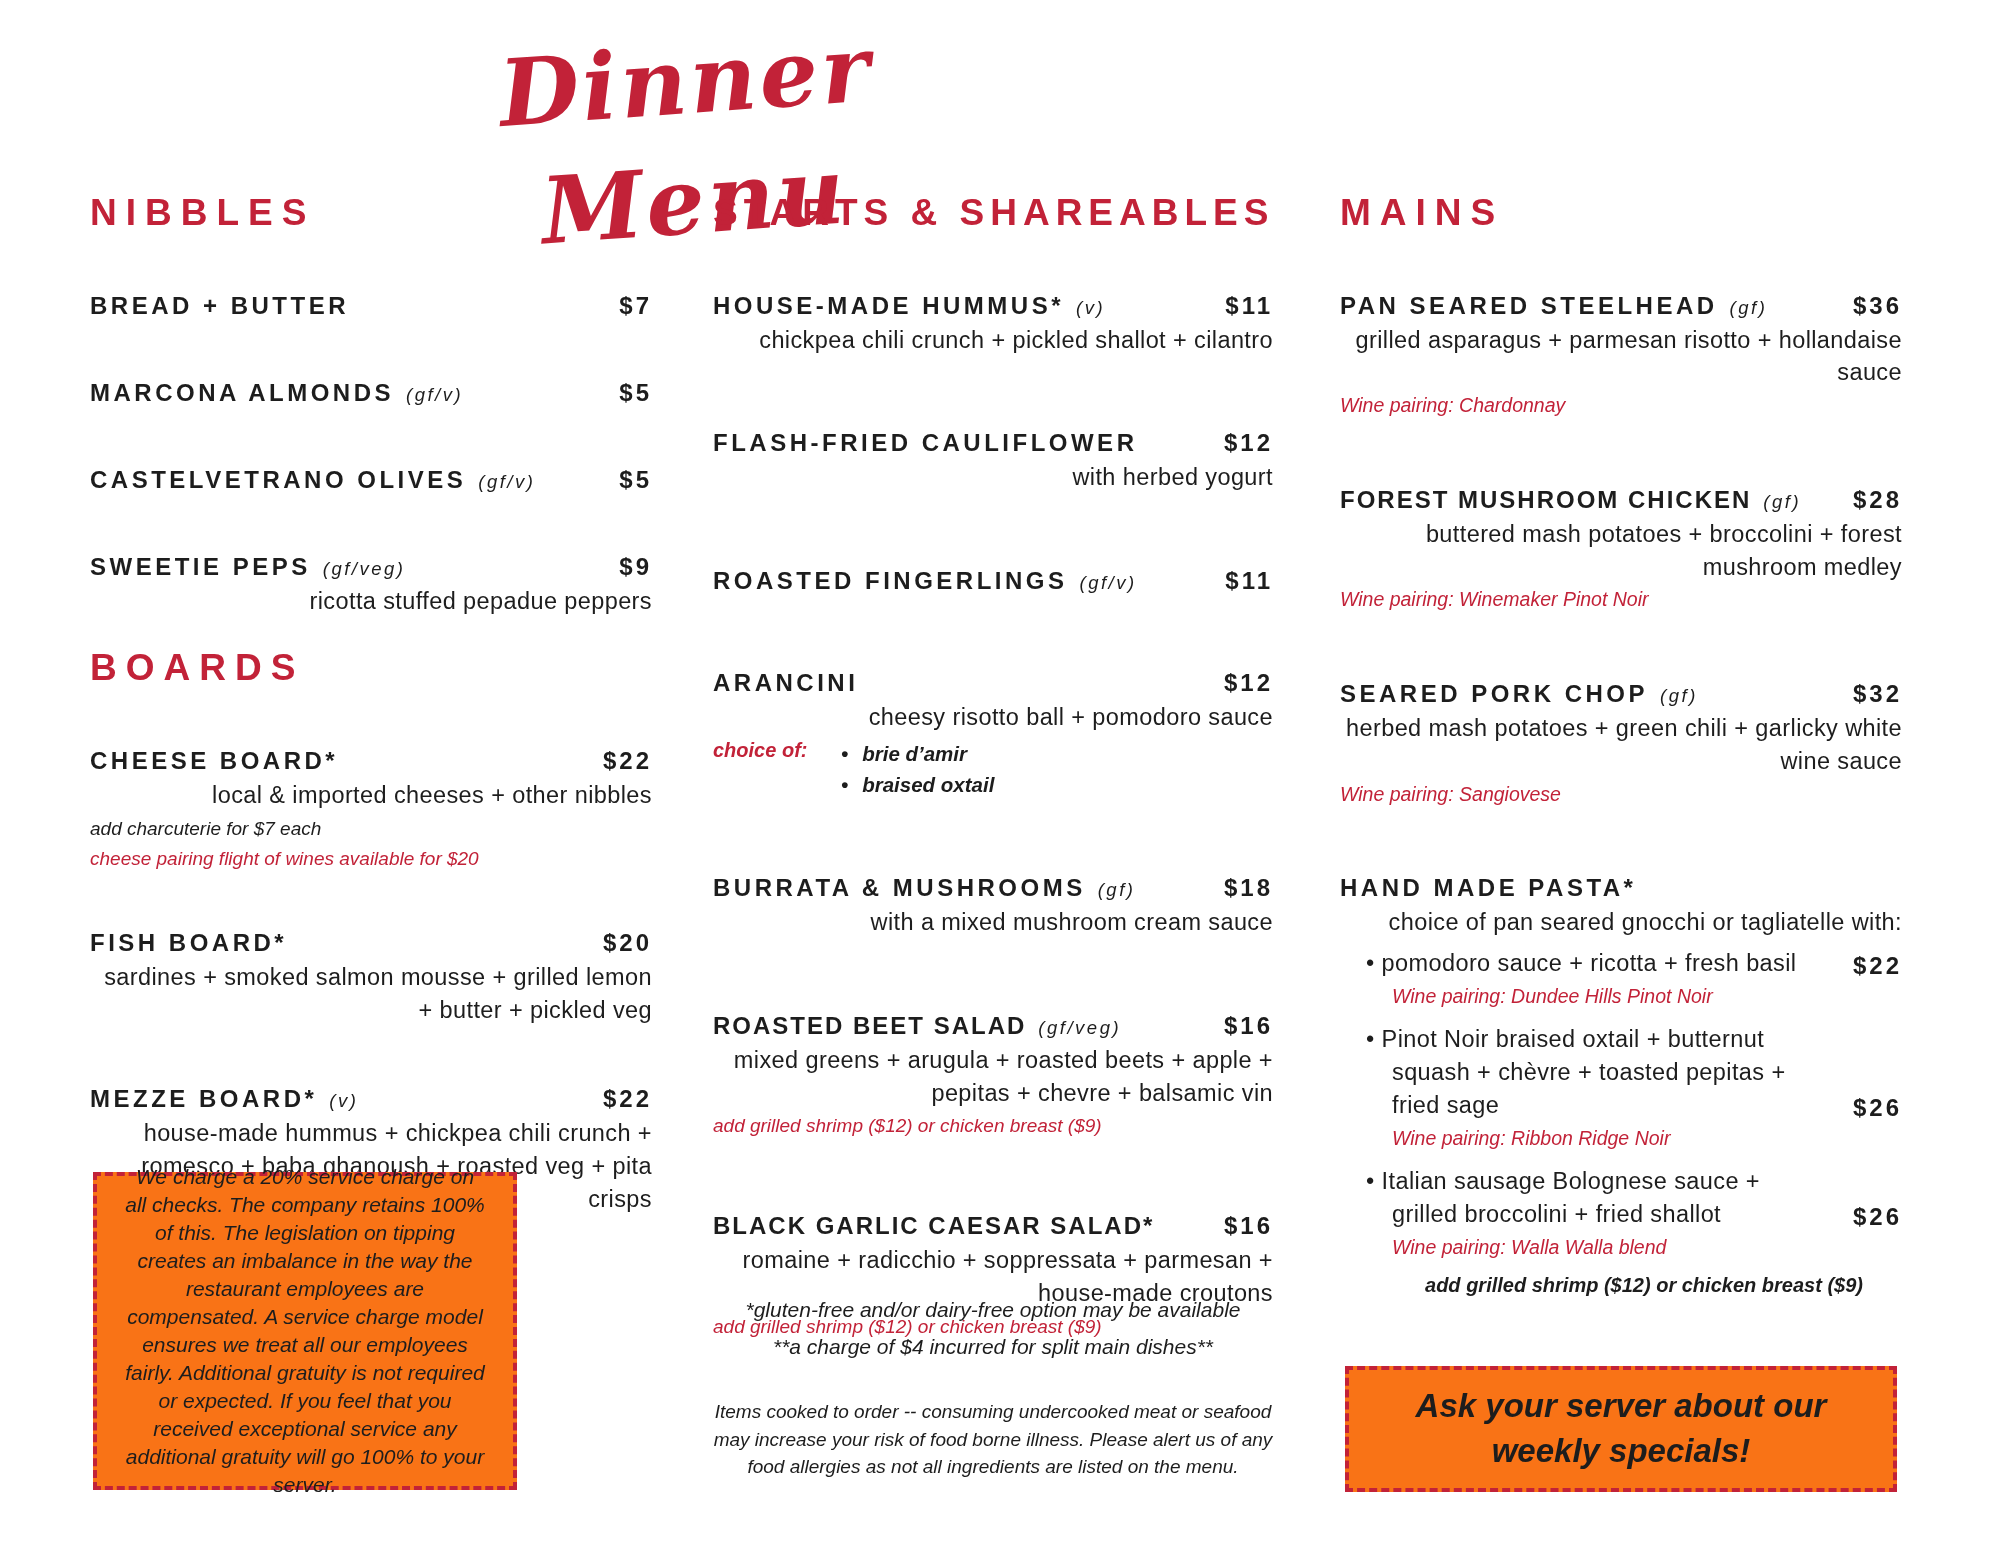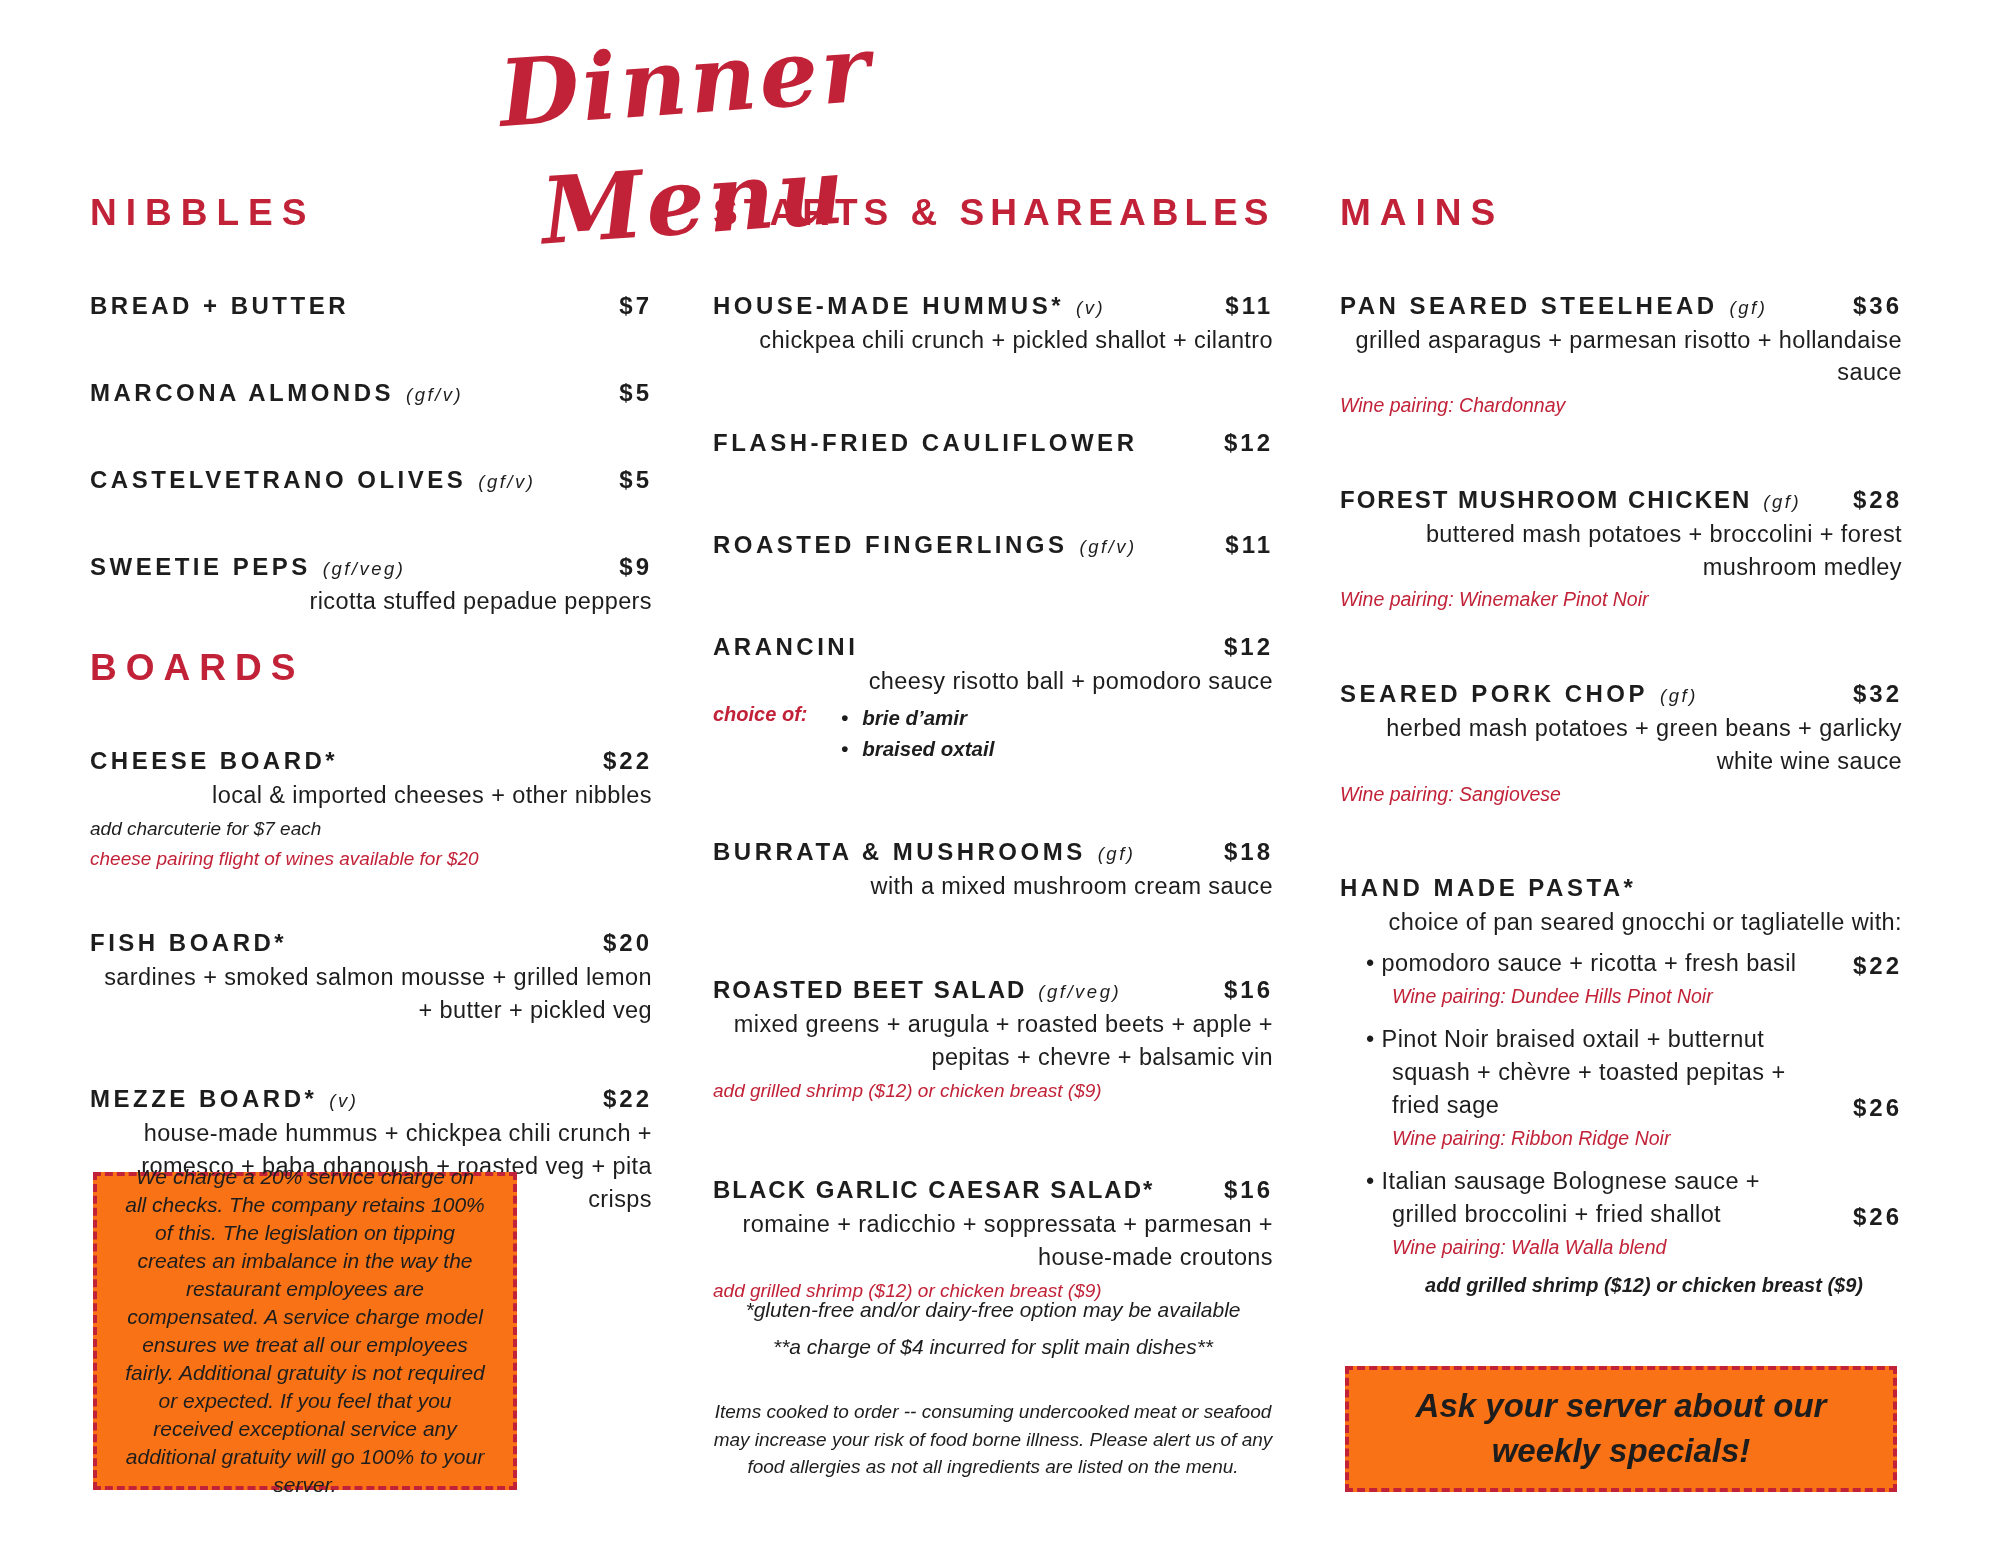--- a/index.html
+++ b/index.html
@@ -164,20 +164,21 @@
           <span class="price">$11</span>
         </div>
         <div class="desc">chickpea chili crunch + pickled shallot + cilantro</div>
       </div>
 
       <div class="mi">
         <div class="row">
           <span class="iname"><span>FLASH-FRIED CAULIFLOWER</span></span>
           <span class="price">$12</span>
         </div>
+        <div class="desc">with herbed yogurt</div>
       </div>
 
       <div class="mi">
         <div class="row">
           <span class="iname"><span>ROASTED FINGERLINGS</span><i class="diet">(gf/v)</i></span>
           <span class="price">$11</span>
         </div>
       </div>
 
       <div class="mi">
@@ -243,21 +244,21 @@
         </div>
         <div class="desc">buttered mash potatoes + broccolini + forest mushroom medley</div>
         <div class="wine">Wine pairing: Winemaker Pinot Noir</div>
       </div>
 
       <div class="mi">
         <div class="row">
           <span class="iname"><span>SEARED PORK CHOP</span><i class="diet">(gf)</i></span>
           <span class="price">$32</span>
         </div>
-        <div class="desc">herbed mash potatoes + green beans + garlicky white wine sauce</div>
+        <div class="desc">herbed mash potatoes + green chili + garlicky white wine sauce</div>
         <div class="wine">Wine pairing: Sangiovese</div>
       </div>
 
       <div class="mi">
         <div class="row">
           <span class="iname"><span>HAND MADE PASTA*</span></span>
         </div>
         <div class="desc">choice of pan seared gnocchi or tagliatelle with:</div>
 
         <div class="popts">

